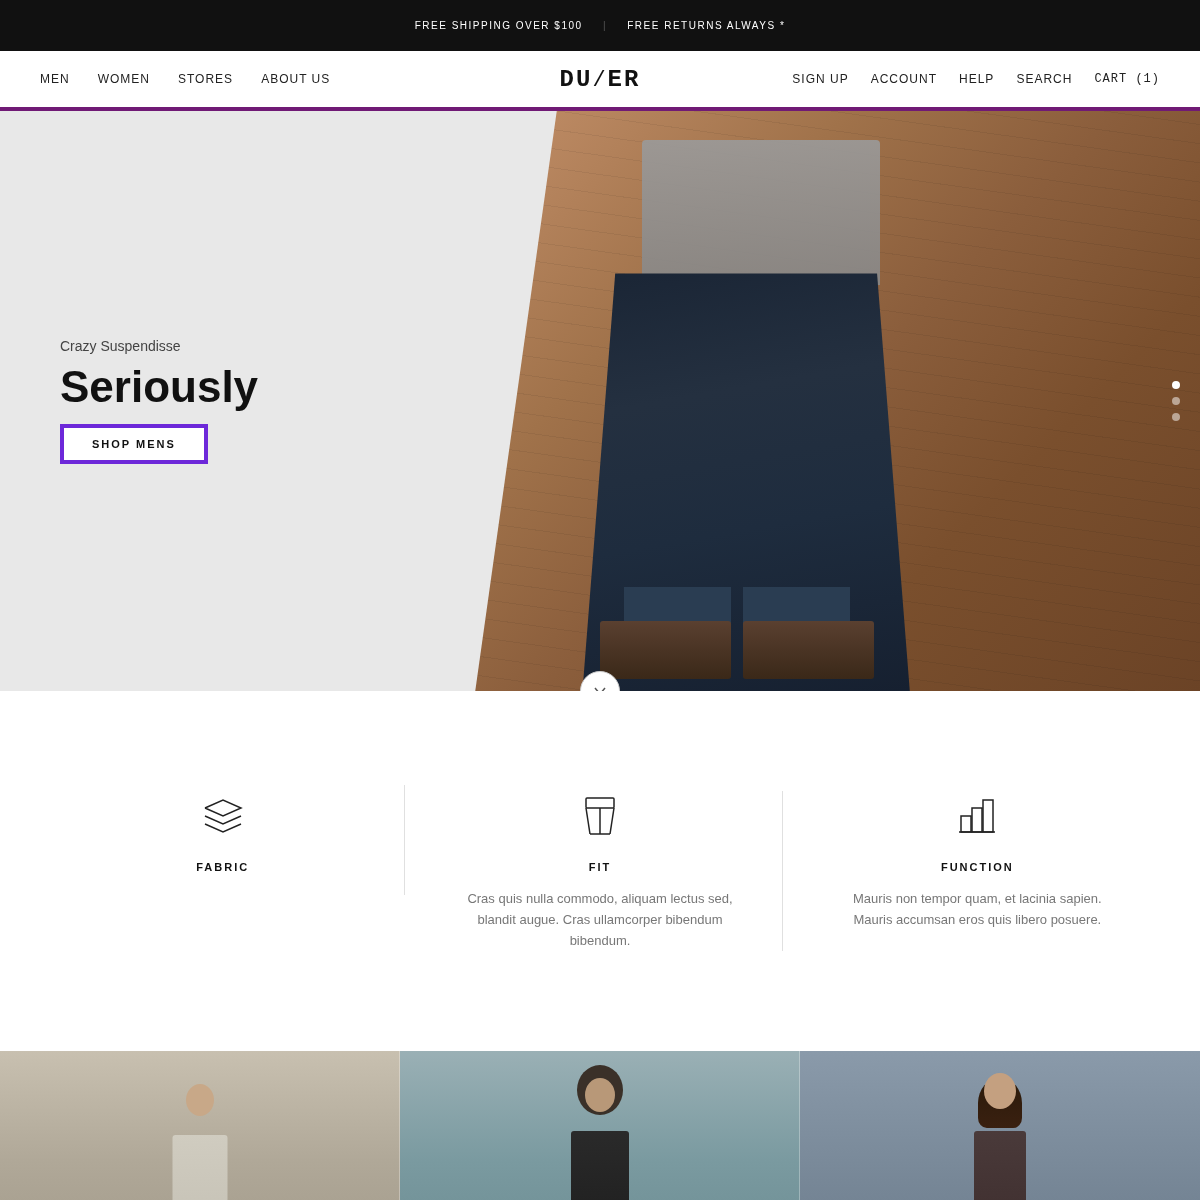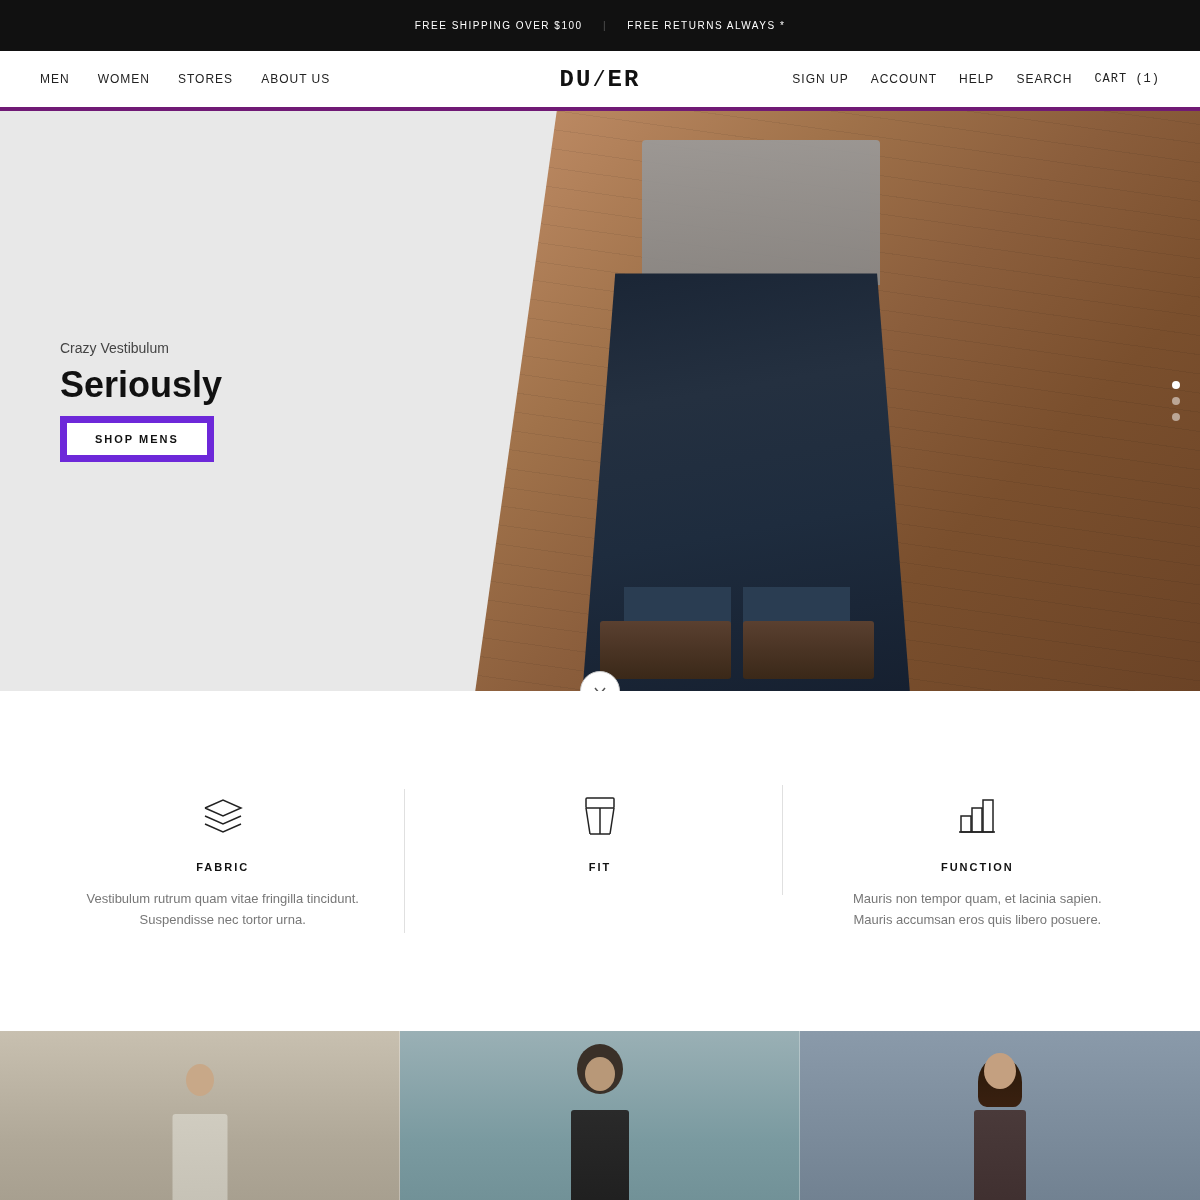--- a/index.html
+++ b/index.html
@@ -88,30 +88,30 @@
       z-index: 1;
     }
     .hero-text { position: relative; z-index: 3; }
     .hero-subtitle {
       font-size: 14px;
       color: #444;
       margin-bottom: 10px;
       font-weight: 400;
     }
     .hero-title {
-      font-size: 36px;
+      font-size: 44px;
       font-weight: 900;
       line-height: 1.05;
       color: #111;
       margin-bottom: 13px;
       text-transform: capitalize;
     }
     .hero-btn {
       display: inline-block;
-      border: 7px solid #6d28d9;
+      border: 4px solid #6d28d9;
       padding: 10px 28px;
       font-size: 11px;
       letter-spacing: 2px;
       text-transform: uppercase;
       font-weight: 700;
       color: #111;
       text-decoration: none;
       cursor: pointer;
       background: #fff;
     }
@@ -273,21 +273,21 @@
     <a href="#">ACCOUNT</a>
     <a href="#">HELP</a>
     <a href="#">SEARCH</a>
     <a href="#" class="cart-btn">CART (1)</a>
   </nav>
 </header>
 
 <section class="hero">
   <div class="hero-left">
     <div class="hero-text">
-      <p class="hero-subtitle">Crazy Vestibulum</p>
+      <p class="hero-subtitle">Crazy Suspendisse</p>
       <h1 class="hero-title">
         <span>Seriously</span><br>
       </h1>
       <a href="#" class="hero-btn">SHOP MENS</a>
     </div>
   </div>
 
   <div class="hero-right">
     <div class="hero-image-bg"></div>
 
@@ -325,35 +325,35 @@
   <div class="feature-item">
     <div class="feature-icon">
       <svg viewBox="0 0 44 44">
 
         <polyline points="4,30 22,38 40,30"></polyline>
         <polyline points="4,22 22,30 40,22"></polyline>
         <polyline points="4,14 22,6 40,14 22,22 4,14"></polyline>
       </svg>
     </div>
     <div class="feature-title">FABRIC</div>
-    <div class="feature-desc">Vestibulum rutrum quam vitae fringilla tincidunt. Suspendisse nec tortor urna.</div>
   </div>
 
   <div class="feature-item">
     <div class="feature-icon">
       <svg viewBox="0 0 44 44">
 
         <rect x="8" y="4" width="28" height="10" rx="1"></rect>
         <line x1="22" y1="14" x2="22" y2="40"></line>
         <path d="M8 14 L12 40"></path>
         <path d="M36 14 L32 40"></path>
         <line x1="12" y1="40" x2="32" y2="40"></line>
       </svg>
     </div>
     <div class="feature-title">FIT</div>
+    <div class="feature-desc">Cras quis nulla commodo, aliquam lectus sed, blandit augue. Cras ullamcorper bibendum bibendum.</div>
   </div>
 
   <div class="feature-item">
     <div class="feature-icon">
       <svg viewBox="0 0 44 44">
 
         <rect x="6" y="22" width="10" height="16"></rect>
         <rect x="17" y="14" width="10" height="24"></rect>
         <rect x="28" y="6" width="10" height="32"></rect>
         <line x1="4" y1="38" x2="40" y2="38"></line>

